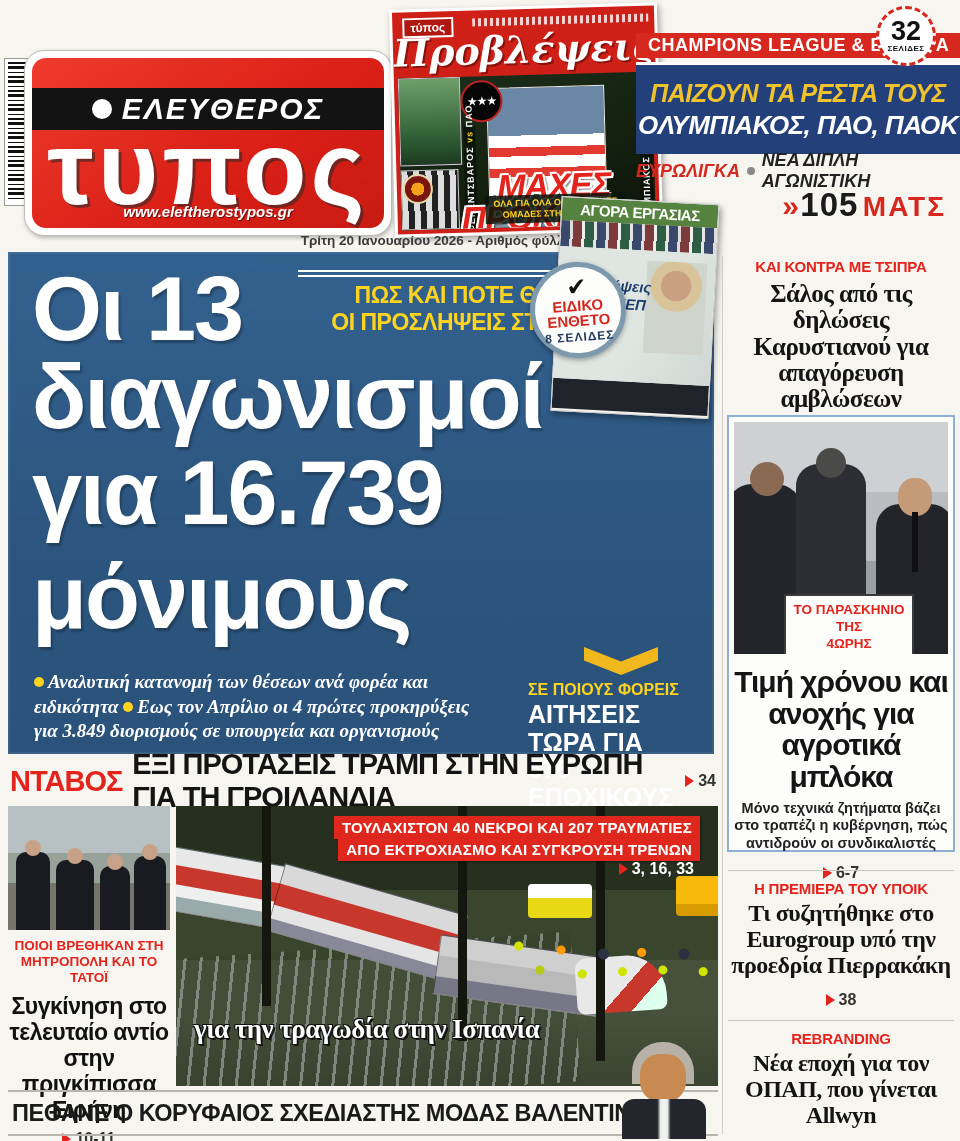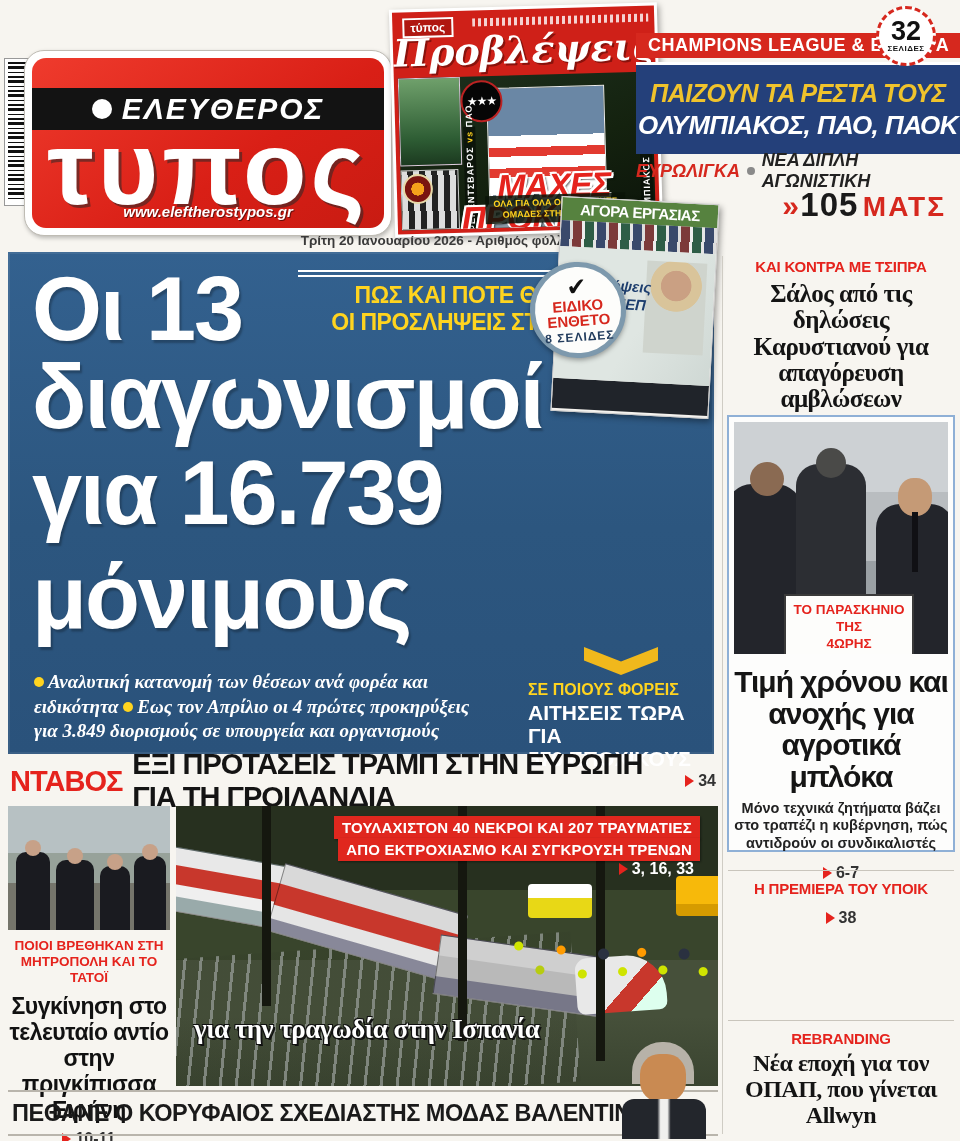--- a/index.html
+++ b/index.html
@@ -105,21 +105,21 @@
   .lead-h3 { top:196px; font-size:90px; }
   .lead-h4 { top:300px; font-size:90px; }
   .lead-bullets { position:absolute; left:26px; top:418px; width:440px;
     font-family:"Liberation Serif", serif; font-weight:700; font-style:italic;
     color:#fff; font-size:19px; line-height:1.3; }
   .bdot { display:inline-block; width:10px; height:10px; border-radius:50%; background:#ffd41f; margin:0 4px 1px 0; }
   .lead-side { position:absolute; left:520px; top:395px; width:186px; text-align:left; }
   .chev-down { width:74px; height:28px; margin:0 auto 6px; background:#f0b81c;
     clip-path:polygon(0 0,50% 52%,100% 0,100% 48%,50% 100%,0 48%); }
   .side-k { color:#ffd41f; font-weight:800; font-size:16px; margin-bottom:2px; }
-  .side-w { color:#fff; font-weight:800; font-size:21px; line-height:1.1; }
+  .side-w { color:#fff; font-weight:800; font-size:25px; line-height:1.1; }
 
   .mini-insert { position:absolute; left:556px; top:200px; width:158px; height:215px;
     background:#f4f2ee; transform:rotate(3deg); box-shadow:2px 3px 6px rgba(0,0,0,.4); border:1px solid #ccc; overflow:hidden; }
   .mini-head { background:#56823f; color:#fff; font-weight:800; font-size:15px; text-align:center; padding:3px 0; letter-spacing:-.5px; }
   .mini-people { height:26px; background:repeating-linear-gradient(90deg,#39496b 0 9px,#ddd 9px 12px,#7c3a3a 12px 21px,#eee 21px 24px,#2e5d46 24px 33px,#e5e5e5 33px 36px); }
   .mini-body { position:relative; height:132px; background:linear-gradient(120deg,#dfe6e2 55%,#cfd8d4); }
   .mini-woman { position:absolute; right:8px; top:10px; width:60px; height:92px;
     background:radial-gradient(circle at 50% 26%, #caa083 0 20%, #d9c49a 21% 34%, #cfd4cd 35%); }
   .mini-txt { position:absolute; left:6px; top:28px; color:#1d3e6e; font-weight:800; font-size:15px; line-height:1.2; font-style:italic; }
   .mini-foot { height:30px; background:#20242a; }
@@ -450,20 +450,21 @@
     <div class="rc-ref pageref">
       <span class="tri"></span>
       <span>6-7</span>
     </div>
   </div>
 
   <div class="divider" style="top:870px;"></div>
 
   <div class="rc story3">
     <div class="rc-kicker">Η ΠΡΕΜΙΕΡΑ ΤΟΥ ΥΠΟΙΚ</div>
+    <div class="rc-head">Τι συζητήθηκε στο Eurogroup υπό την προεδρία Πιερρακάκη</div>
     <div class="rc-ref pageref">
       <span class="tri"></span>
       <span>38</span>
     </div>
   </div>
 
   <div class="divider" style="top:1020px;"></div>
 
   <div class="rc story4">
     <div class="rc-kicker">REBRANDING</div>

